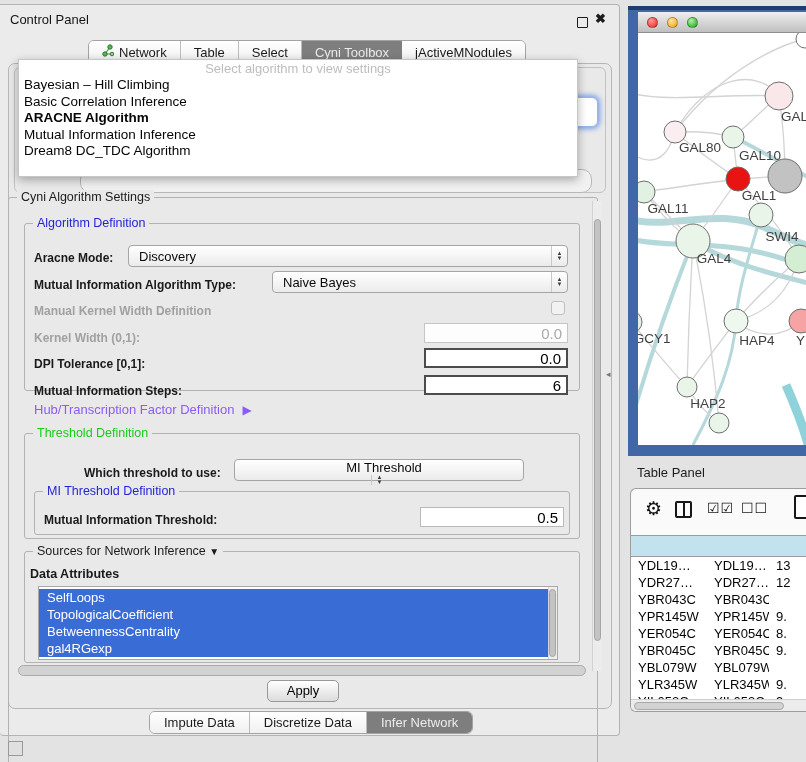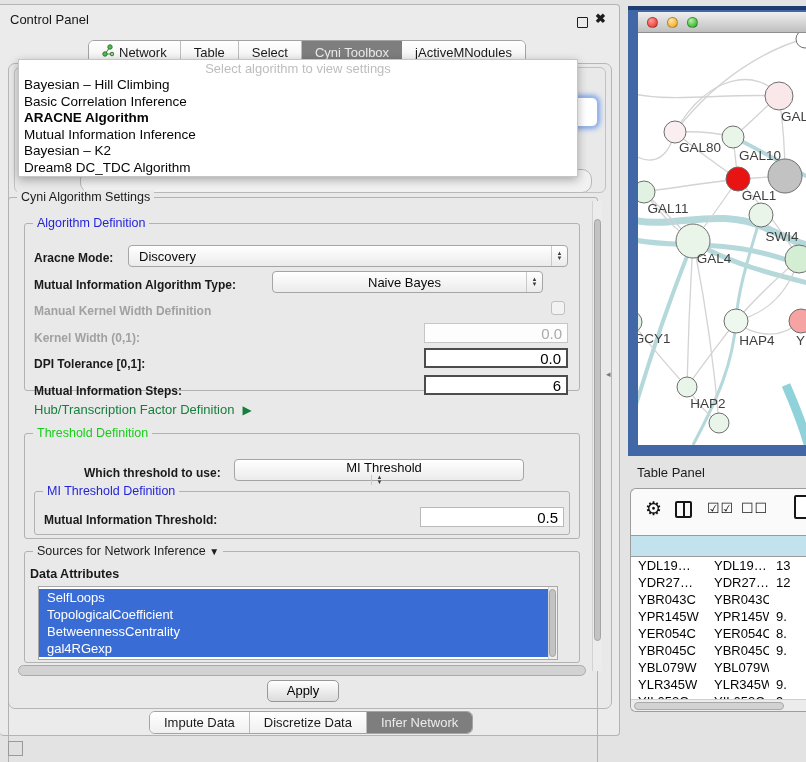--- a/index.html
+++ b/index.html
@@ -42,21 +42,21 @@
   .combo { position:absolute; height:22px; background:linear-gradient(#ffffff,#ebebeb); border:1px solid #a5a5a5; border-radius:4px; display:flex; align-items:center; }
   .combo .val { flex:1; padding-left:10px; font-size:13px; color:#0a0a0a; }
   .stepper { width:16px; display:flex; flex-direction:column; align-items:center; justify-content:center; line-height:5px; font-size:6px; color:#3c3c3c; border-left:1px solid #c9c9c9; height:100%; }
 
   .field { position:absolute; height:20px; background:#ffffff; border:1px solid #b9b9b9; font-size:15px; text-align:right; padding:0 5px; font-family:"Liberation Sans",sans-serif; }
   .field.strong { border:2px solid #4c4c4c; }
   .field.disabled { color:#a9a9a9; border-color:#c6c6c6; background:#fdfdfd; }
 
   .checkbox { position:absolute; width:14px; height:14px; border:1px solid #c0c0c0; border-radius:3px; background:#f2f2f2; }
 
-  .hub-row { position:absolute; font-size:13px; color:#15803d;text-align:center; }
+  .hub-row { position:absolute; font-size:13px; color:#8b5cf6;text-align:center; }
   .tri-right { font-size:12px; margin-left:8px; }
   .tri-down { font-size:10px; }
 
   
   .listbox { position:absolute; background:#ffffff; border:1px solid #a8a8a8; overflow:hidden; }
   .list-item { height:17px; line-height:17px; font-size:13px; padding-left:8px; background:#3a6cd6; color:#ffffff; }
   .v-scroll { position:absolute; width:9px; background:#efefef; border-left:1px solid #d5d5d5; }
   .v-thumb { position:absolute; width:7px; background:#c3c3c3; border:1px solid #a4a4a4; border-radius:4px; }
   .h-scroll-thumb { position:absolute; background:#d2d2d2; border:1px solid #aaaaaa; border-radius:6px; }
 
@@ -133,21 +133,20 @@
   <div class="abs focus-combo-fragment"></div>
   <div class="abs ghost-combo"></div>
 
   <div class="abs popup">
     <div class="popup-placeholder">Select algorithm to view settings</div>
     <div>
         <div class="popup-item">Bayesian – Hill Climbing</div>
         <div class="popup-item">Basic Correlation Inference</div>
         <div class="popup-item bold">ARACNE Algorithm</div>
         <div class="popup-item">Mutual Information Inference</div>
-        <div class="popup-item">Bayesian – K2</div>
         <div class="popup-item">Dream8 DC_TDC Algorithm</div>
       </div>
   </div>
 
   <div class="group" style="left:8px; top:192px; width:590px; height:616px;">
     <span class="group-title t-black">Cyni Algorithm Settings</span>
   </div>
   <div class="abs" style="left:592px; top:196px; width:10px; height:470px; background:#ececec; border-left:1px solid #d2d2d2;">
     <div class="v-thumb" style="left:1px; top:18px; height:422px;"></div>
   </div>
@@ -157,21 +156,21 @@
   </div>
   <div class="lbl" style="left:34px; top:246px;">Aracne Mode:</div>
   <div class="combo" style="left:128px; top:240px; width:440px;">
     <span class="val">Discovery</span>
     <span class="stepper">
         <span>▲</span>
         <span>▼</span>
       </span>
   </div>
   <div class="lbl" style="left:34px; top:273px;">Mutual Information Algorithm Type:</div>
-  <div class="combo" style="left:272px; top:266px; width:271px;text-align:center;">
+  <div class="combo" style="left:272px; top:266px; width:296px;">
     <span class="val">Naive Bayes</span>
     <span class="stepper">
         <span>▲</span>
         <span>▼</span>
       </span>
   </div>
   <div class="lbl disabled" style="left:34px; top:299px;">Manual Kernel Width Definition</div>
   <div class="checkbox" style="left:551px; top:296px;"></div>
   <div class="lbl disabled" style="left:34px; top:326px;"></div>
   <div class="lbl disabled" style="left:34px; top:326px;">Kernel Width (0,1):</div>

